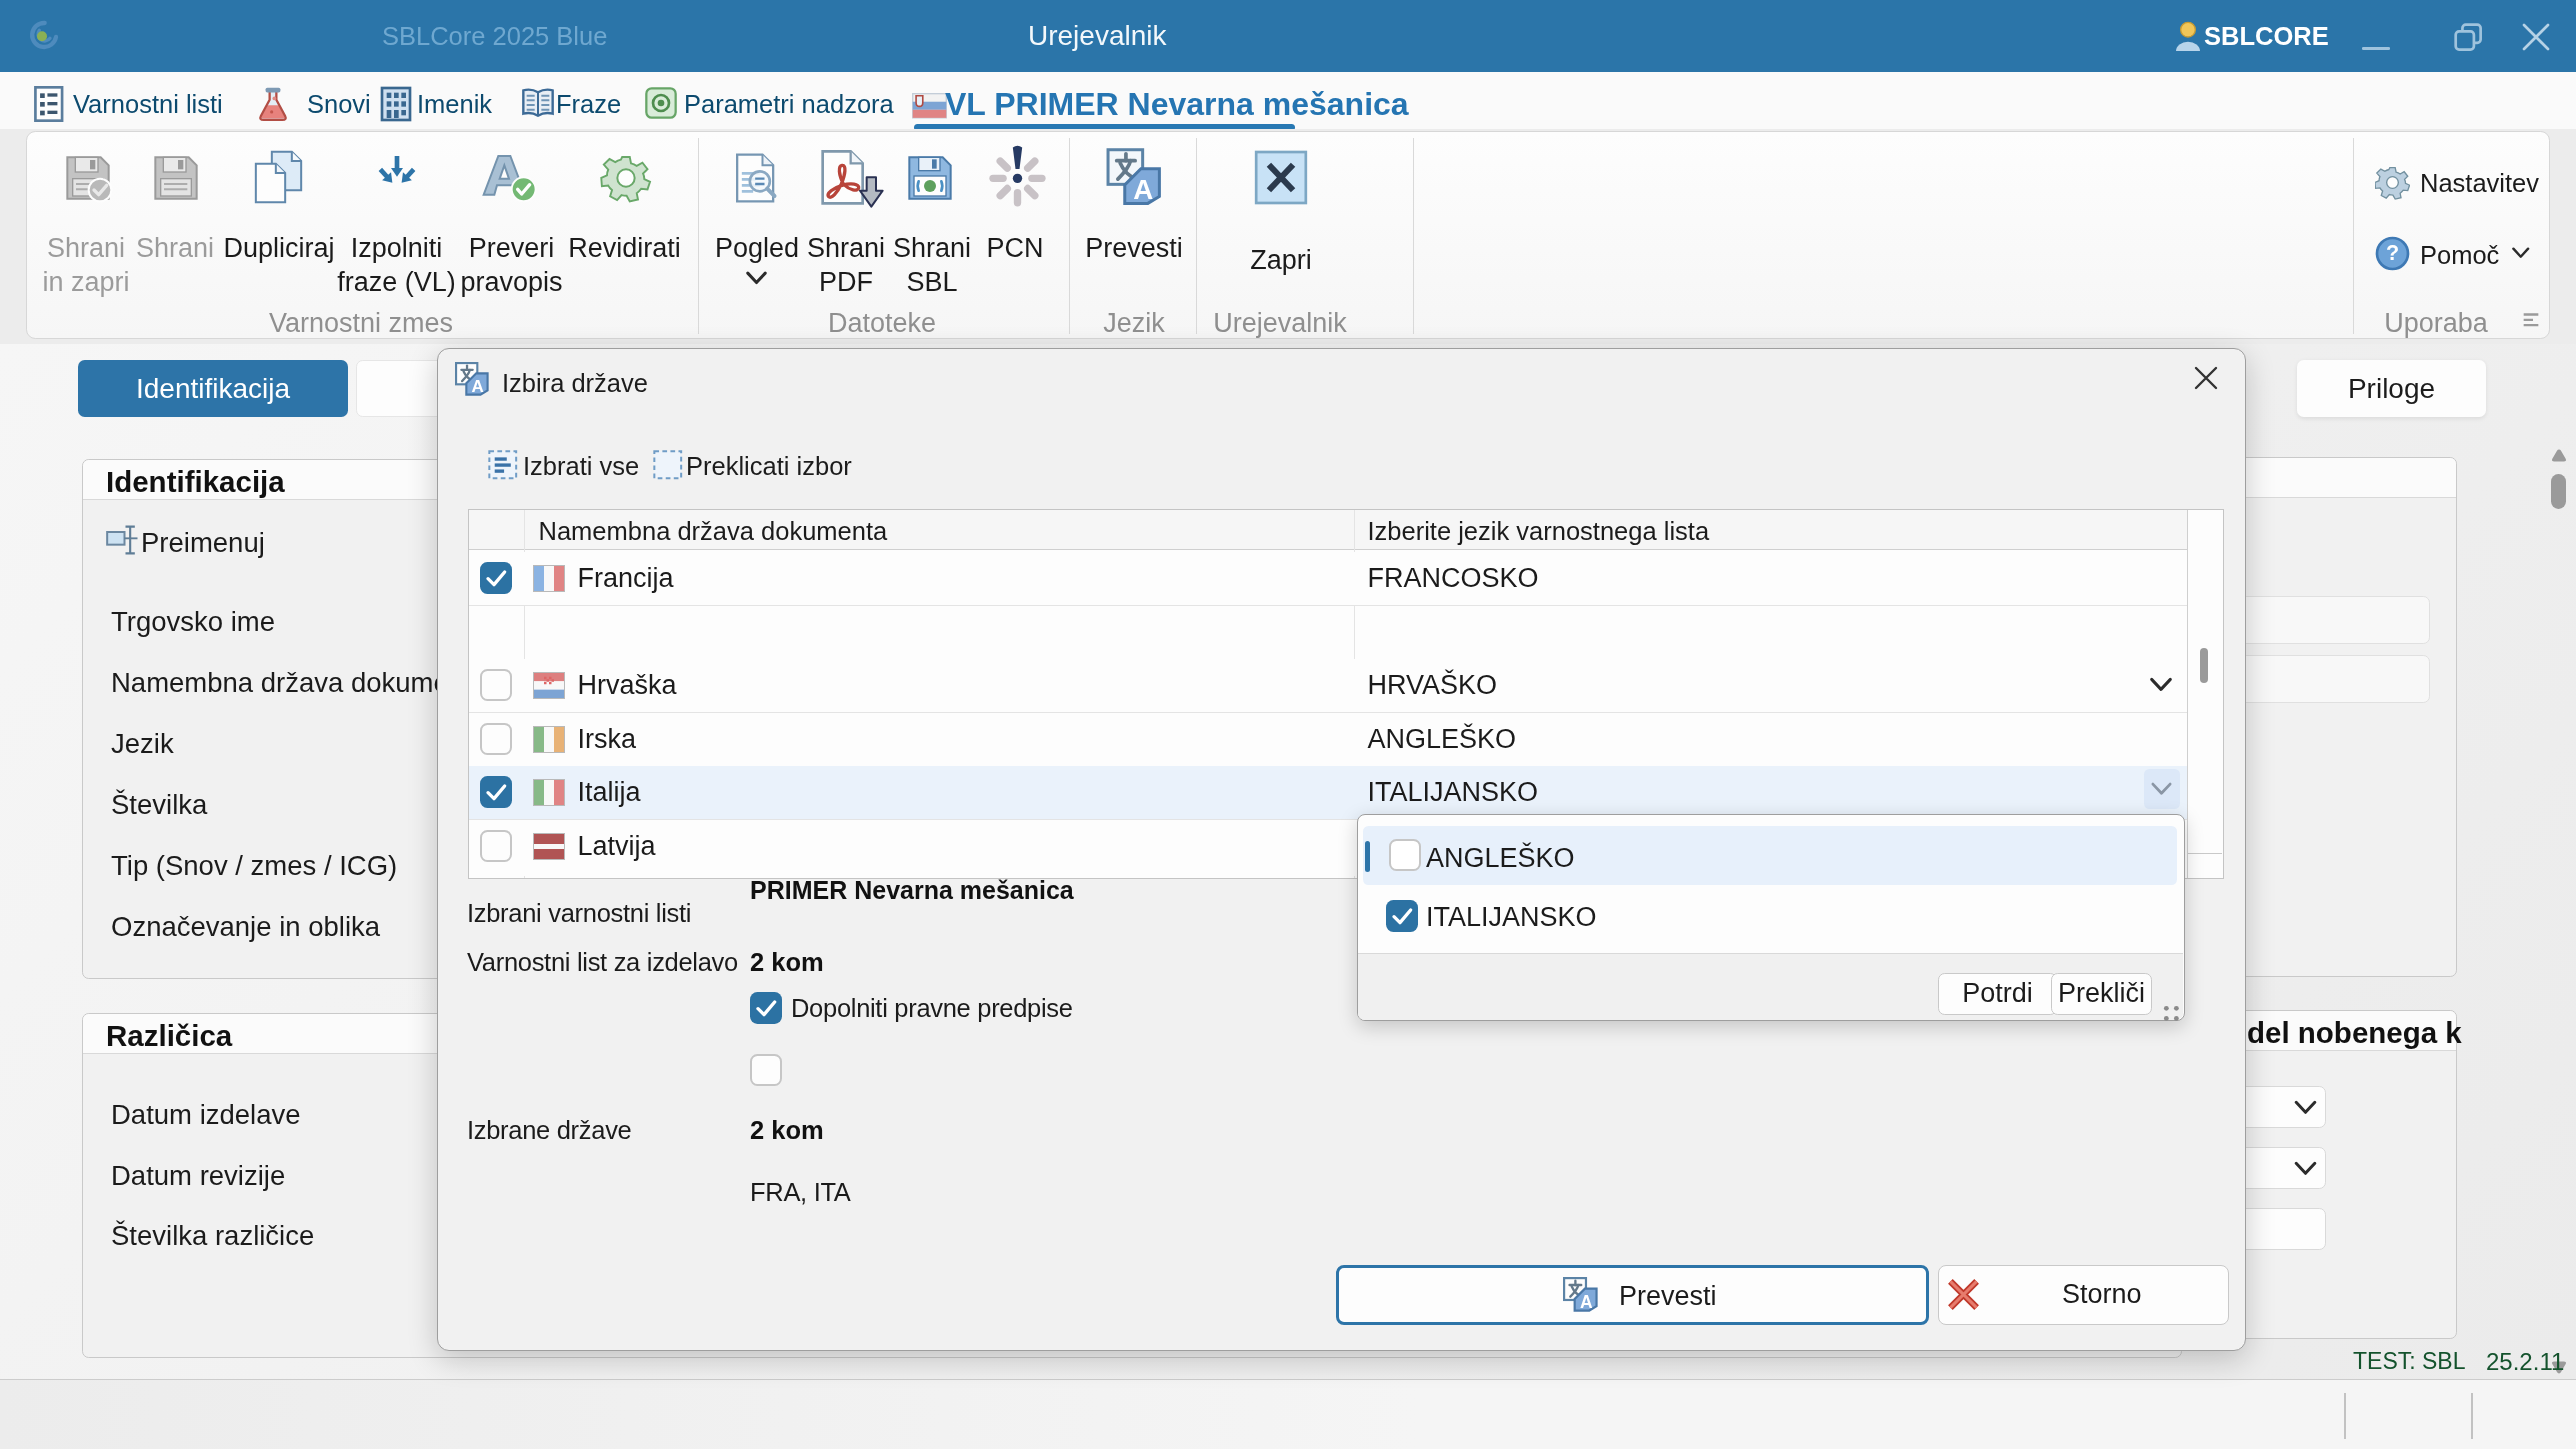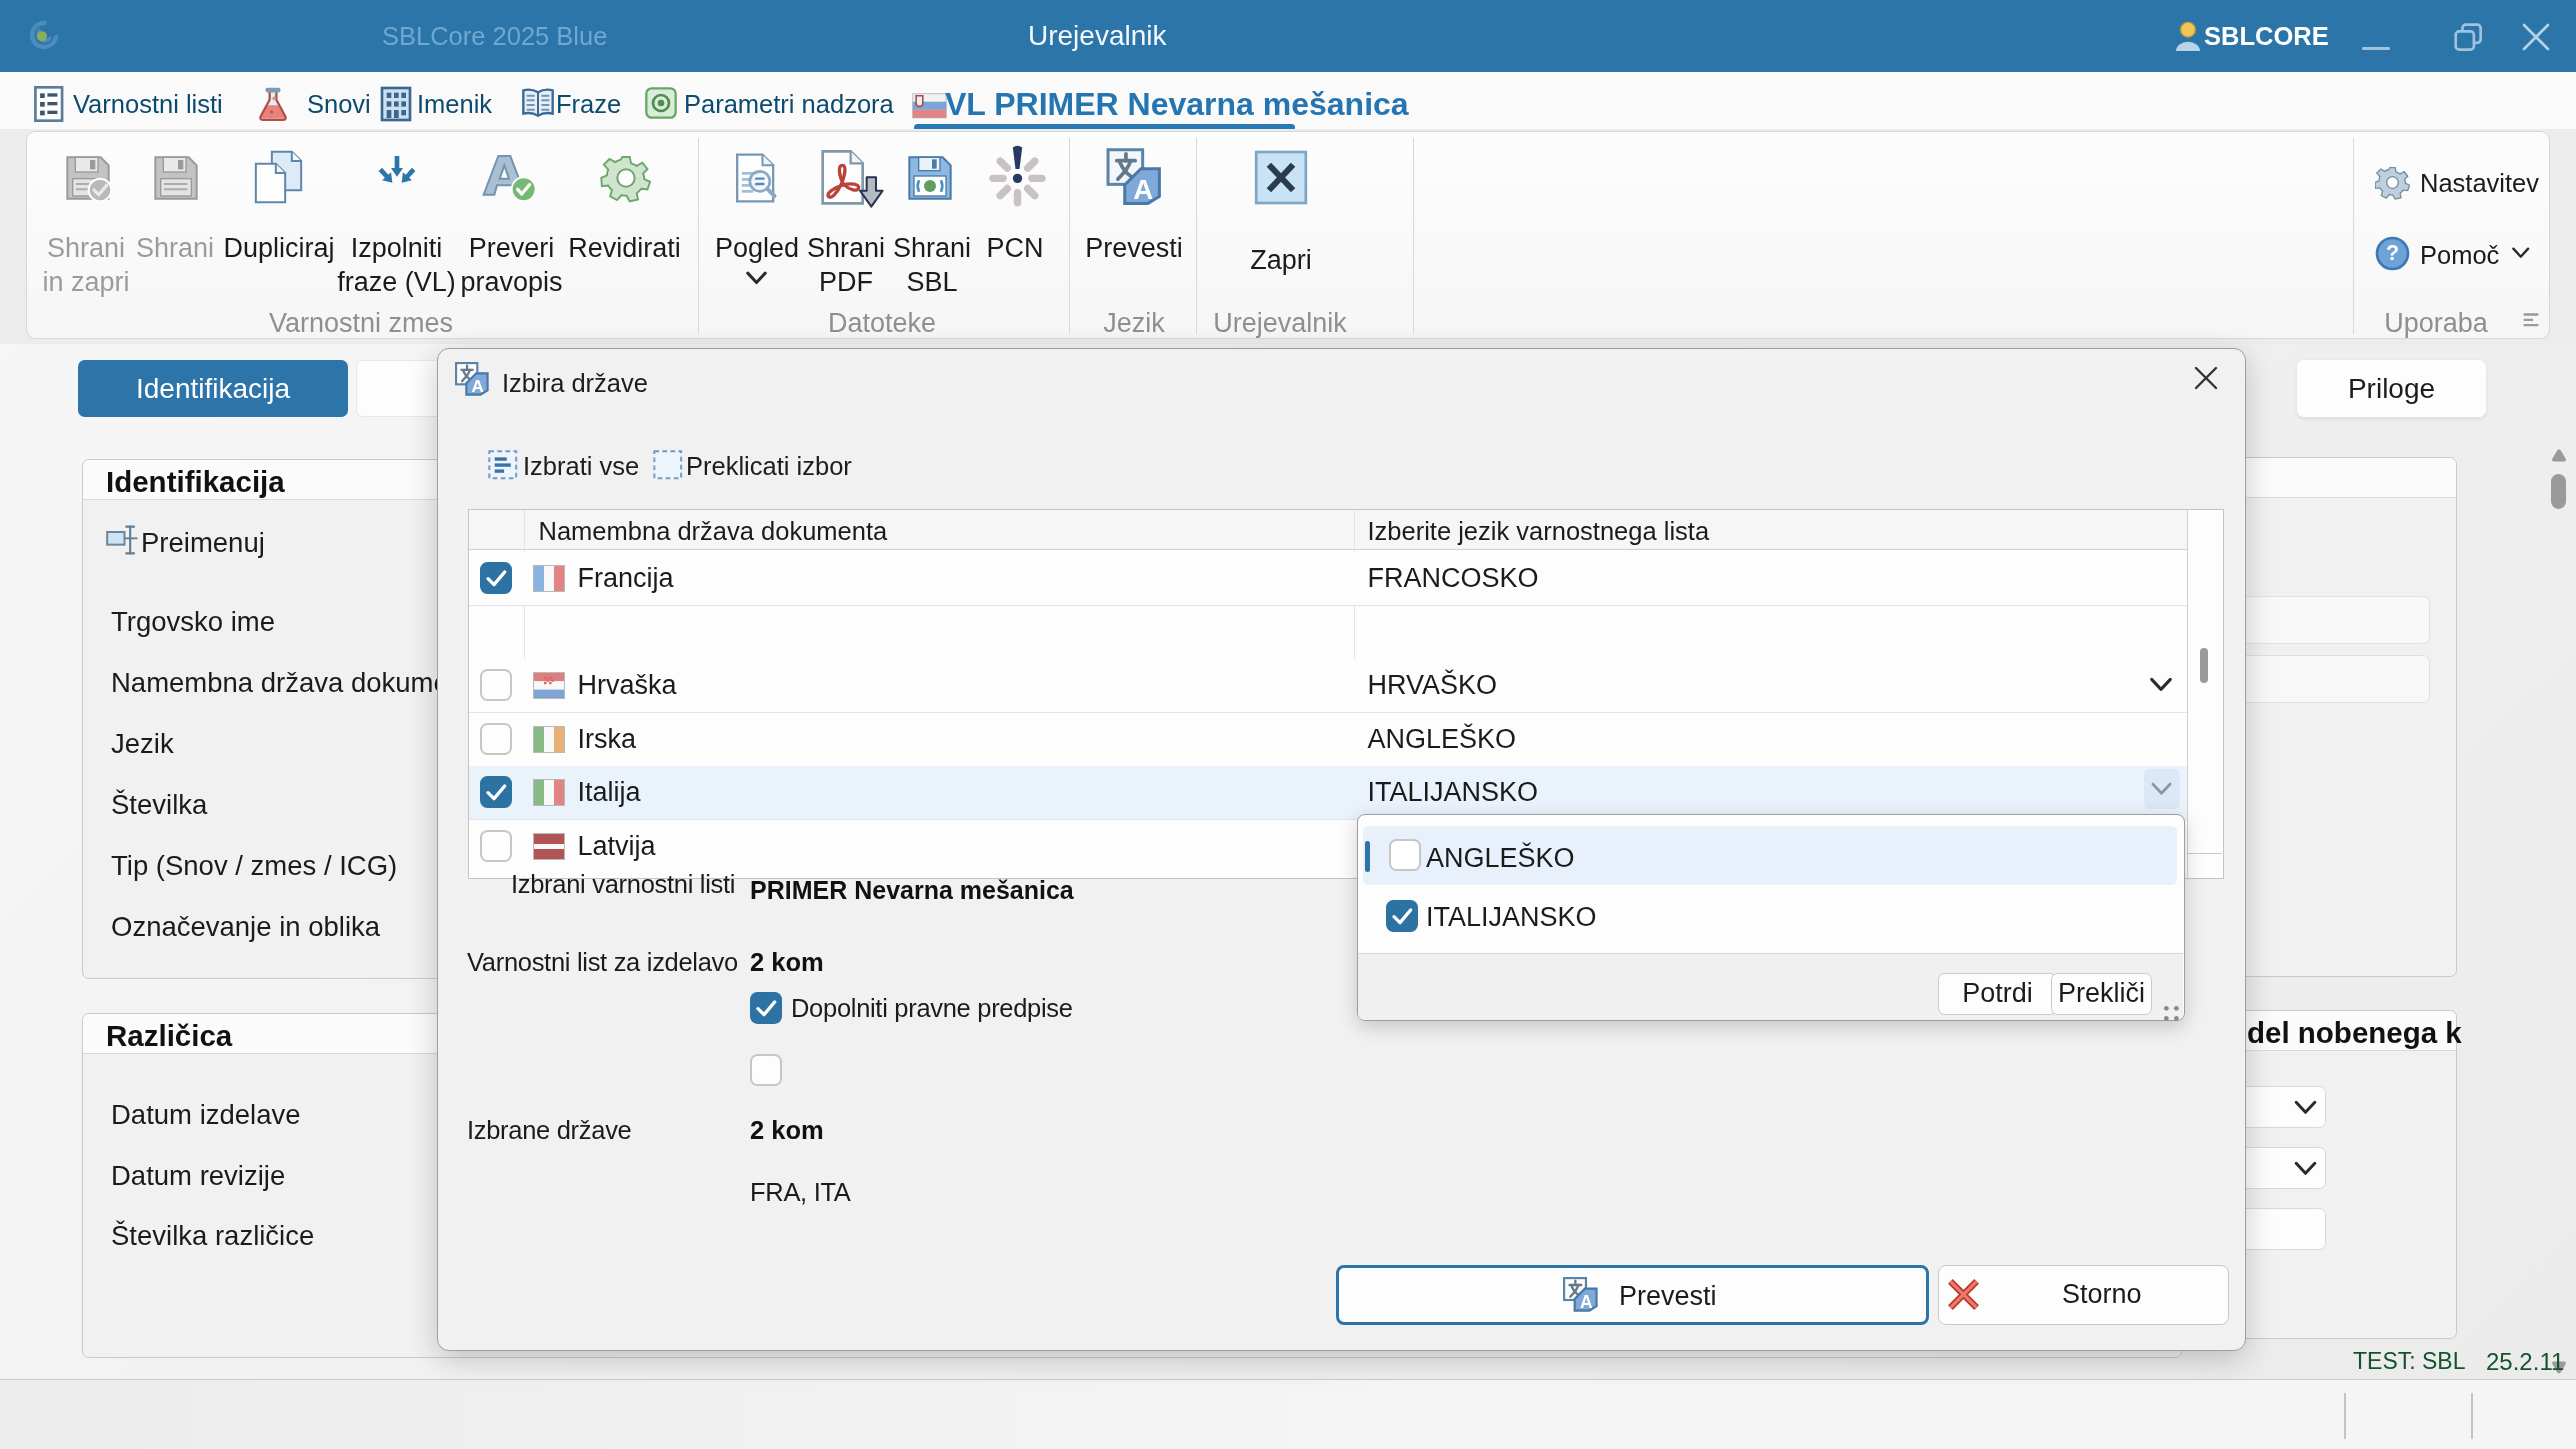--- a/index.html
+++ b/index.html
@@ -491,21 +491,21 @@
             <rect width="48" height="16" fill="#b05454"></rect>
             <rect y="24" width="48" height="16" fill="#b05454"></rect>
           </svg>
         <div class="tcell-country">Latvija</div>
       </div>
 
       <div class="dlg" style="left:1719px;top:42px;width:34px;height:302px;border-bottom:1.3px solid #c9c9c9;"></div>
       <div class="dlg" style="left:1731px;top:138px;width:8.7px;height:35px;background:#9a9a9a;border-radius:4.7px;"></div>
     </div>
 
-    <div class="dlg dlbl" style="left:29px;top:521px;margin-left:44px;">Izbrani varnostni listi</div>
+    <div class="dlg dlbl" style="left:29px;top:550px;">Izbrani varnostni listi</div>
     <div class="dlg dval" style="left:312px;top:527px;font-size:25px;">PRIMER Nevarna mešanica</div>
     <div class="dlg dlbl" style="left:29px;top:599px;">Varnostni list za izdelavo</div>
     <div class="dlg dval" style="left:312px;top:599px;">2 kom</div>
 
     <div class="dlg cb on" style="left:312px;top:643px;">
       <svg width="32" height="32" viewBox="0 0 48 48">
           <path d="M 12 25 L 21 34 L 37 15" fill="none" stroke="#fff" stroke-width="5" stroke-linecap="round" stroke-linejoin="round"></path>
         </svg>
     </div>
     <div class="dlg dlbl" style="left:353px;top:645px;">Dopolniti pravne predpise</div>

